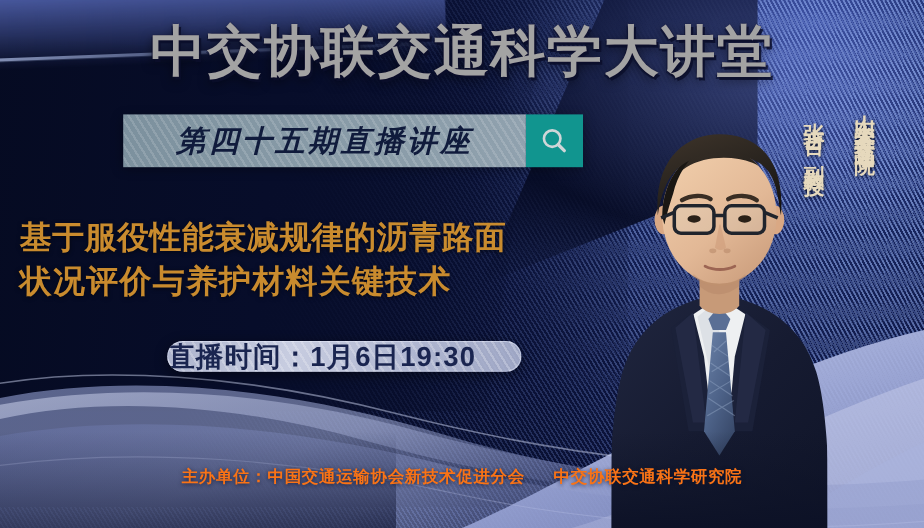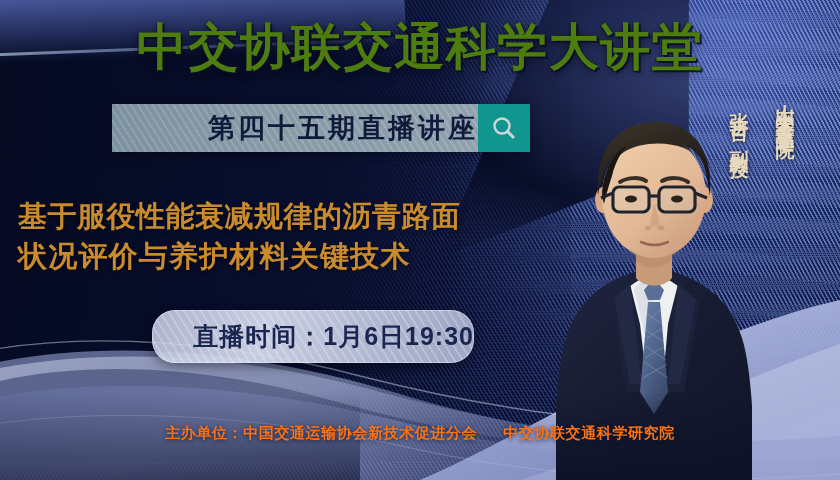--- a/index.html
+++ b/index.html
@@ -87,42 +87,43 @@
   .content{ position:absolute; inset:0; }
 
   .main-title{
     position:absolute;
     left:0; right:0; top:18px;
     text-align:center;
     font-size:50px;
     line-height:58px;
     font-weight:bold;
     letter-spacing:1.5px;
-    color:#4d7c0f;
+    color:#a3a3a3;
     text-shadow:
       0 0 1px #1a1330,
       2px 2px 0 rgba(10,14,42,0.85),
       -1px 1px 0 rgba(10,14,42,0.55),
       0 3px 10px rgba(0,0,0,0.55);
   }
 
   
   .sub-bar{
     position:absolute;
     left:112px; top:104px;
     width:418px; height:48px;
     display:flex; align-items:stretch;
     box-shadow:0 2px 10px rgba(0,0,0,0.35);
   }
   .sub-bar-fill{
     flex:1;
     background:linear-gradient(100deg,rgba(134,156,168,0.92) 0%,rgba(146,166,177,0.92) 45%,rgba(158,176,186,0.90) 100%);
     position:relative;
-    display:flex; align-items:center; justify-content:flex-end;
+    display:flex; align-items:center; justify-content:center;
     overflow:hidden;
+    font-style:italic;
   }
   .sub-bar-fill::after{
     content:"";
     position:absolute; inset:0;
     background:repeating-linear-gradient(58deg,
       rgba(255,255,255,0.00) 0px,
       rgba(255,255,255,0.00) 4px,
       rgba(255,255,255,0.14) 4px,
       rgba(255,255,255,0.14) 6px);
     pointer-events:none;
@@ -152,24 +153,24 @@
     color:#c98b2e;
     letter-spacing:0.5px;
     text-shadow:0 1px 4px rgba(0,0,0,0.6);
   }
   .topic .l2{ letter-spacing:1.2px; }
 
   
   .time-pill{
     position:absolute;
     left:152px; top:310px;
-    width:322px; height:53px;
+    width:322px; height:28px;
     border-radius:23px;
     background:linear-gradient(100deg,rgba(196,203,228,0.88) 0%,rgba(214,219,238,0.93) 35%,rgba(198,205,230,0.88) 70%,rgba(182,190,219,0.85) 100%);
-    display:flex; align-items:center; justify-content:flex-end;
+    display:flex; align-items:center; justify-content:flex-start;
     box-shadow:
       0 0 0 1px rgba(235,240,255,0.45) inset,
       0 3px 12px rgba(0,0,0,0.45);
     overflow:hidden;
   }
   .time-pill::after{
     content:"";
     position:absolute; inset:0;
     background:repeating-linear-gradient(58deg,
       rgba(255,255,255,0.00) 0px,

